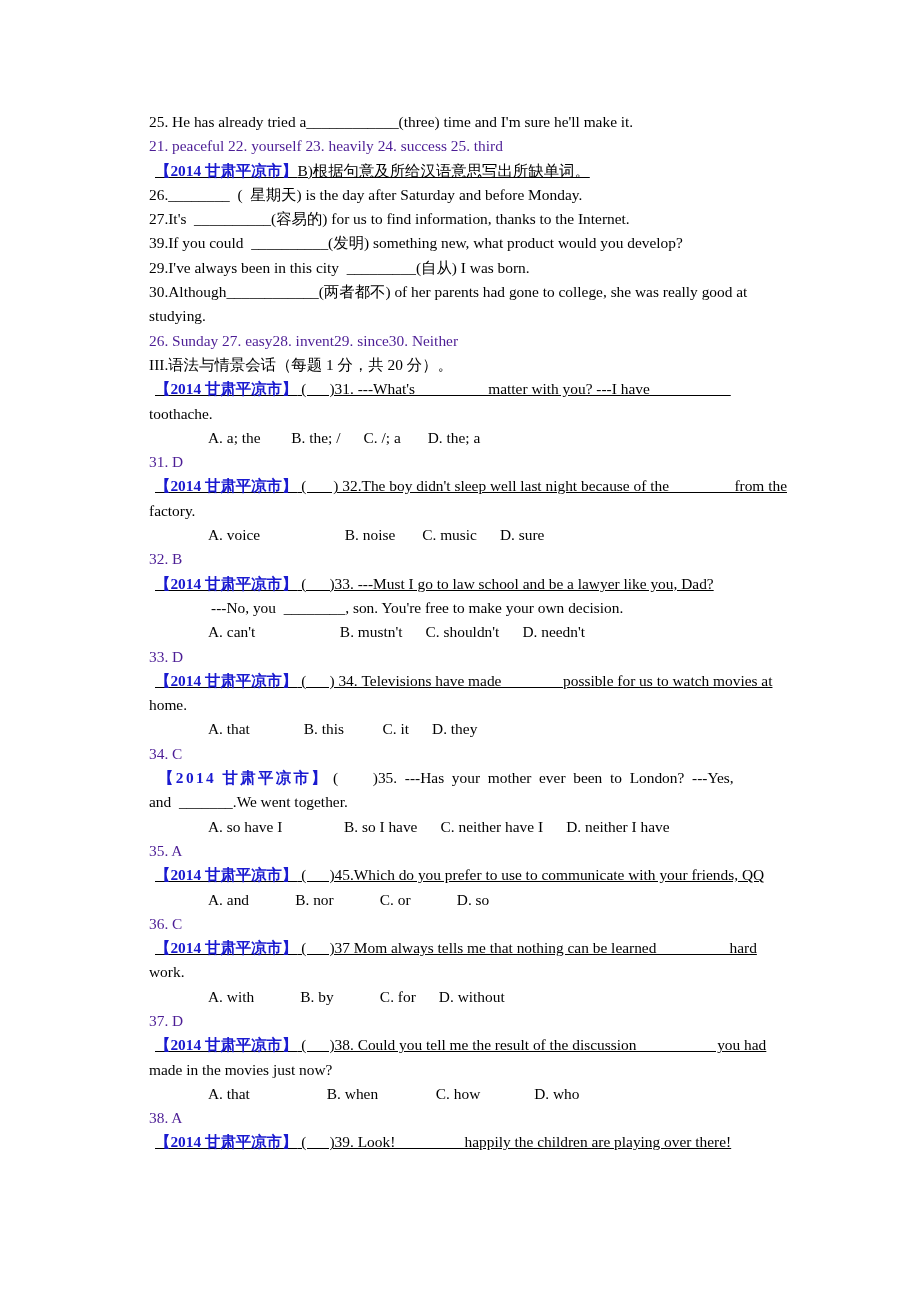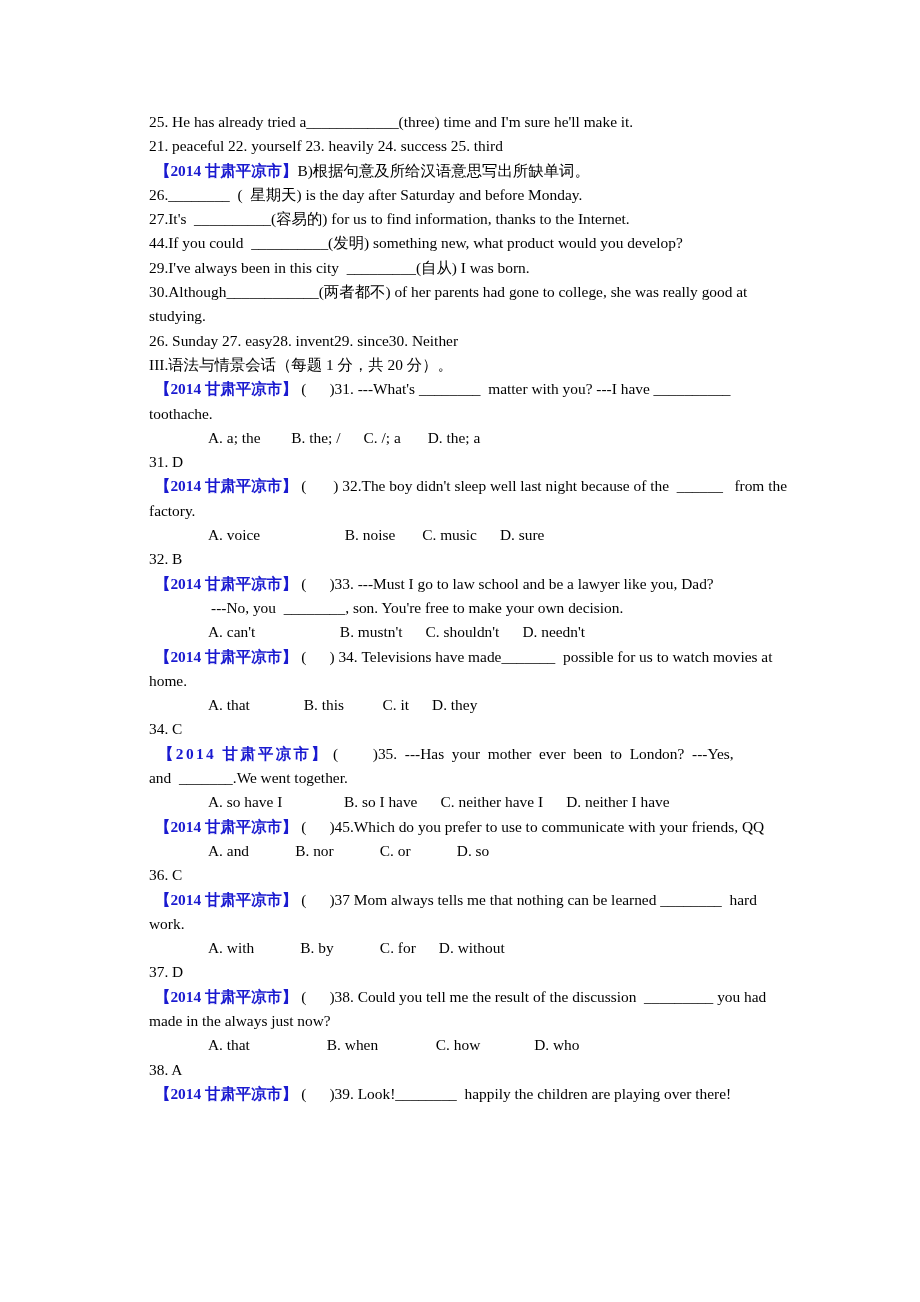--- a/index.html
+++ b/index.html
@@ -29,50 +29,50 @@
     width: 648px;
   }
   .ln {
     font-size: 15.4px;
     line-height: 24.3px;
     white-space: pre-wrap;
     word-spacing: 0px;
     letter-spacing: 0px;
   }
   .blue {
-    color: #000000;
+    color: #4c1d95;
   }
   .tag {
     color: #1a1ad0;
     font-weight: bold;
   }
   .tag-sp {
     color: #1a1ad0;
     font-weight: bold;
     letter-spacing: 2.4px;
   }
-  .indent1 { padding-left: 6px; }
+  .indent1 { padding-left: 6px; text-decoration: underline; }
   .opts { padding-left: 59px; }
   .opts2 { padding-left: 62px; }
 </style>
 </head>
 <body>
 
 <div class="page">
   <div class="content">
 
     <div class="ln">25. He has already tried a____________(three) time and I'm sure he'll make it.</div>
 
     <div class="ln blue">21. peaceful 22. yourself 23. heavily 24. success 25. third</div>
 
     <div class="ln indent1"><span class="tag">【2014 甘肃平凉市】</span><span>B)根据句意及所给汉语意思写出所缺单词。</span></div>
 
     <div class="ln">26.________  (  星期天) is the day after Saturday and before Monday.</div>
     <div class="ln">27.It's  __________(容易的) for us to find information, thanks to the Internet.</div>
-    <div class="ln">44.If you could  __________(发明) something new, what product would you develop?</div>
+    <div class="ln">39.If you could  __________(发明) something new, what product would you develop?</div>
     <div class="ln">29.I've always been in this city  _________(自从) I was born.</div>
     <div class="ln">30.Although____________(两者都不) of her parents had gone to college, she was really good at</div>
     <div class="ln">studying.</div>
 
     <div class="ln blue">26. Sunday 27. easy28. invent29. since30. Neither</div>
 
     <div class="ln">III.语法与情景会话（每题 1 分，共 20 分）。</div>
 
     <div class="ln indent1"><span class="tag">【2014 甘肃平凉市】</span><span> (      )31. ---What's ________  matter with you? ---I have __________</span></div>
     <div class="ln">toothache.</div>
@@ -80,40 +80,42 @@
     <div class="ln blue">31. D</div>
 
     <div class="ln indent1"><span class="tag">【2014 甘肃平凉市】</span><span> (       ) 32.The boy didn't sleep well last night because of the  ______   from the</span></div>
     <div class="ln">factory.</div>
     <div class="ln opts">A. voice                      B. noise       C. music      D. sure</div>
     <div class="ln blue">32. B</div>
 
     <div class="ln indent1"><span class="tag">【2014 甘肃平凉市】</span><span> (      )33. ---Must I go to law school and be a lawyer like you, Dad?</span></div>
     <div class="ln opts2">---No, you  ________, son. You're free to make your own decision.</div>
     <div class="ln opts">A. can't                      B. mustn't      C. shouldn't      D. needn't</div>
+    <div class="ln blue">33. D</div>
 
     <div class="ln indent1"><span class="tag">【2014 甘肃平凉市】</span><span> (      ) 34. Televisions have made_______  possible for us to watch movies at</span></div>
     <div class="ln">home.</div>
     <div class="ln opts">A. that              B. this          C. it      D. they</div>
     <div class="ln blue">34. C</div>
 
     <div class="ln" style="padding-left:9px;"><span class="tag-sp">【2014 甘肃平凉市】</span><span> (         )35.  ---Has  your  mother  ever  been  to  London?  ---Yes,</span></div>
     <div class="ln">and  _______.We went together.</div>
     <div class="ln opts">A. so have I                B. so I have      C. neither have I      D. neither I have</div>
+    <div class="ln blue">35. A</div>
 
     <div class="ln indent1"><span class="tag">【2014 甘肃平凉市】</span><span> (      )45.Which do you prefer to use to communicate with your friends, QQ</span></div>
     <div class="ln opts">A. and            B. nor            C. or            D. so</div>
     <div class="ln blue">36. C</div>
 
     <div class="ln indent1"><span class="tag">【2014 甘肃平凉市】</span><span> (      )37 Mom always tells me that nothing can be learned ________  hard</span></div>
     <div class="ln">work.</div>
     <div class="ln opts">A. with            B. by            C. for      D. without</div>
     <div class="ln blue">37. D</div>
 
     <div class="ln indent1"><span class="tag">【2014 甘肃平凉市】</span><span> (      )38. Could you tell me the result of the discussion  _________ you had</span></div>
-    <div class="ln">made in the always just now?</div>
+    <div class="ln">made in the movies just now?</div>
     <div class="ln opts">A. that                    B. when               C. how              D. who</div>
     <div class="ln blue">38. A</div>
 
     <div class="ln indent1"><span class="tag">【2014 甘肃平凉市】</span><span> (      )39. Look!________  happily the children are playing over there!</span></div>
 
   </div>
 </div>
 
 </body></html>

